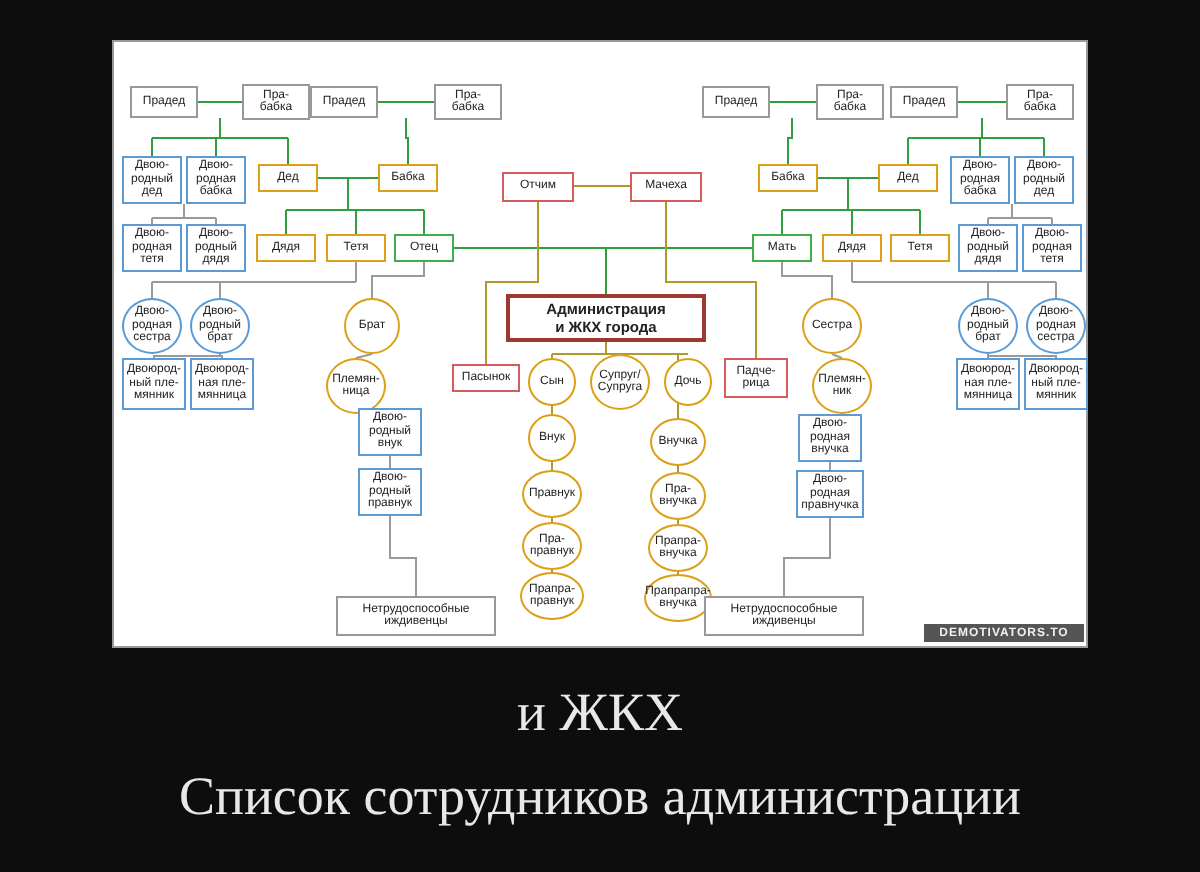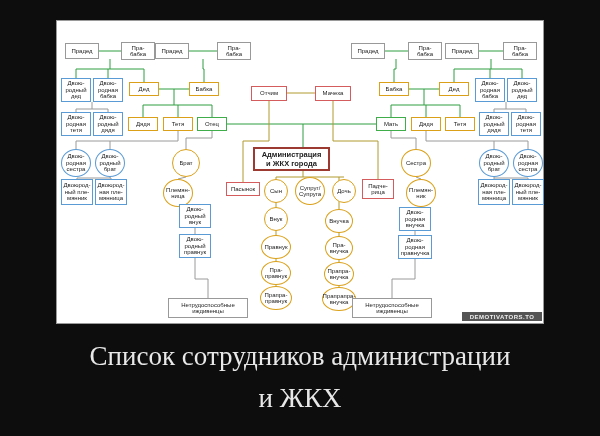--- a/index.html
+++ b/index.html
@@ -152,21 +152,21 @@
         <div class="node" style="left: 454px; top: 91px; width: 30px; height: 24px; border-color: rgb(91, 155, 213);">Двою-
 родная
 тетя</div>
         <div class="node ellipse" style="left: 4px; top: 128px; width: 30px; height: 28px; border-color: rgb(91, 155, 213);">Двою-
 родная
 сестра</div>
         <div class="node ellipse" style="left: 38px; top: 128px; width: 30px; height: 28px; border-color: rgb(91, 155, 213);">Двою-
 родный
 брат</div>
         <div class="node ellipse" style="left: 115px; top: 128px; width: 28px; height: 28px; border-color: rgb(219, 160, 24);">Брат</div>
-        <div class="node admin" style="left: 196px; top: 126px; width: 77px; height: 24px; border-color: rgb(156, 58, 50);">Администрация
+        <div class="node admin" style="left: 196px; top: 126px; width: 100px; height: 24px; border-color: rgb(156, 58, 50);">Администрация
 и ЖКХ города</div>
         <div class="node ellipse" style="left: 344px; top: 128px; width: 30px; height: 28px; border-color: rgb(219, 160, 24);">Сестра</div>
         <div class="node ellipse" style="left: 422px; top: 128px; width: 30px; height: 28px; border-color: rgb(91, 155, 213);">Двою-
 родный
 брат</div>
         <div class="node ellipse" style="left: 456px; top: 128px; width: 30px; height: 28px; border-color: rgb(91, 155, 213);">Двою-
 родная
 сестра</div>
         <div class="node" style="left: 4px; top: 158px; width: 32px; height: 26px; border-color: rgb(91, 155, 213);">Двоюрод-
 ный пле-
@@ -218,17 +218,17 @@
 внучка</div>
         <div class="node" style="left: 111px; top: 277px; width: 80px; height: 20px; border-color: rgb(153, 153, 153);">Нетрудоспособные
 иждивенцы</div>
         <div class="node" style="left: 295px; top: 277px; width: 80px; height: 20px; border-color: rgb(153, 153, 153);">Нетрудоспособные
 иждивенцы</div>
       </div>
     <div class="watermark">DEMOTIVATORS.TO</div>
   </div>
 
   <div class="caption">
+    <div>и ЖКХ</div>
     <div>Список сотрудников администрации</div>
-    <div>и ЖКХ</div>
   </div>
 
 </div>
 
 </body></html>

